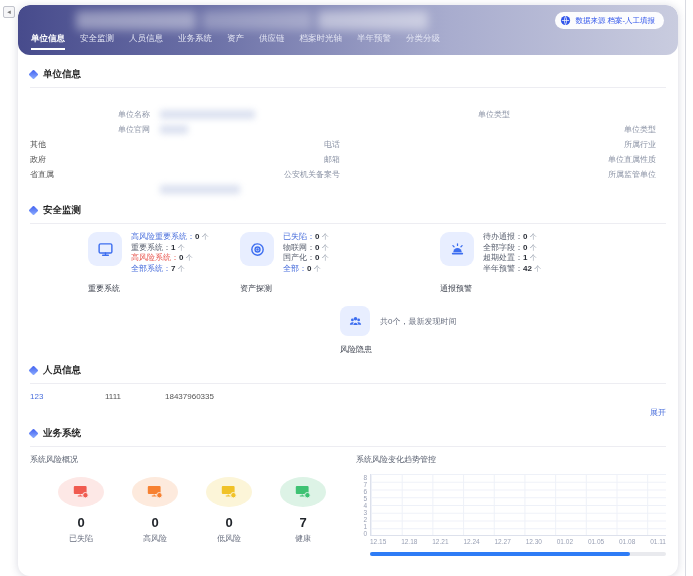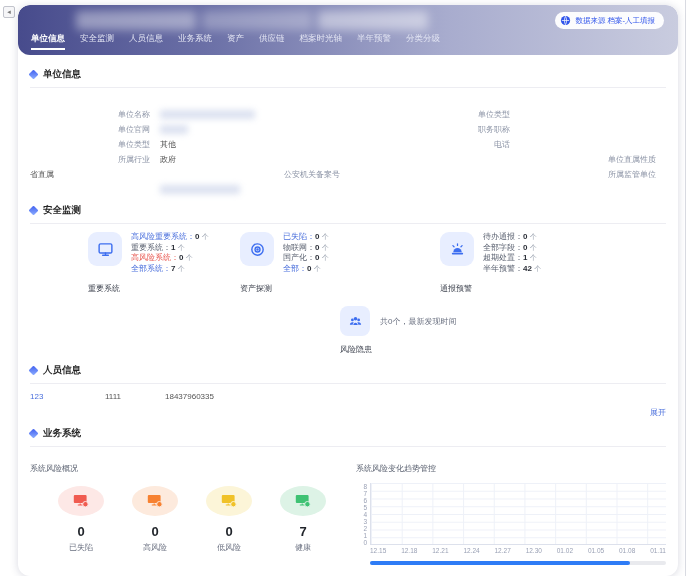--- a/index.html
+++ b/index.html
@@ -58,21 +58,21 @@
   .erow { display:flex; align-items:center; gap:10px; }
   .tile.sm { width:30px; height:30px; border-radius:8px; }
   .etext { color:#6a7080; }
   .ename { margin-top:8px; color:#3a3f4b; }
   
   .prow { display:flex; margin-top:8px; }
   .pitem { width:75px; color:#555; } .pitem.link { color:#4a6fdc; cursor:pointer; }
   .pitem:nth-child(2){ width:60px; }
   .expand { text-align:right; color:#4a6fdc; margin-top:6px; cursor:pointer; }
   
-  .bwrap { display:flex; margin-top:16px; }
+  .bwrap { display:flex; margin-top:7px; }
   .bleft { width:320px; }
   .cap { color:#5a6170; }
   .stats { display:flex; padding-left:14px; margin-top:12px; }
   .stat { width:74px; text-align:center; }
   .oval { width:46px; height:30px; border-radius:50%; margin:0 auto; display:flex; align-items:center; justify-content:center; }
   .stat .num { font-size:13px; font-weight:bold; color:#1f2329; margin-top:8px; }
   .stat .lab { color:#6a7080; margin-top:3px; }
   .o-red{background:#fde8e6;color:#f05b50;} .o-orange{background:#fdeadd;color:#f78131;}
   .o-yellow{background:#fcf5d8;color:#f0c228;} .o-green{background:#ddf3e6;color:#3ec273;}
   .bright { flex:1; padding-left:6px; }
@@ -132,28 +132,28 @@
       <span class="sec-t">单位信息</span>
     </div>
     <div class="divider"></div>
     <div class="fields">
       <span class="fl">单位名称</span>
         <span class="fv"><span class="blurv w95"></span></span>
       <span class="fl">单位类型</span>
         <span class="fv"></span>
       <span class="fl">单位官网</span>
         <span class="fv"><span class="blurv w28"></span></span>
-      <span class="fl">职务职称</span>
         <span class="fv"></span>
       <span class="fl">单位类型</span>
         <span class="fv">其他</span>
       <span class="fl">电话</span>
         <span class="fv"></span>
       <span class="fl">所属行业</span>
         <span class="fv">政府</span>
+      <span class="fl">邮箱</span>
         <span class="fv"></span>
       <span class="fl">单位直属性质</span>
         <span class="fv">省直属</span>
       <span class="fl">公安机关备案号</span>
         <span class="fv"></span>
       <span class="fl">所属监管单位</span>
         <span class="fv"></span>
         <span class="fv"><span class="blurv w80"></span></span>
     </div>
 

